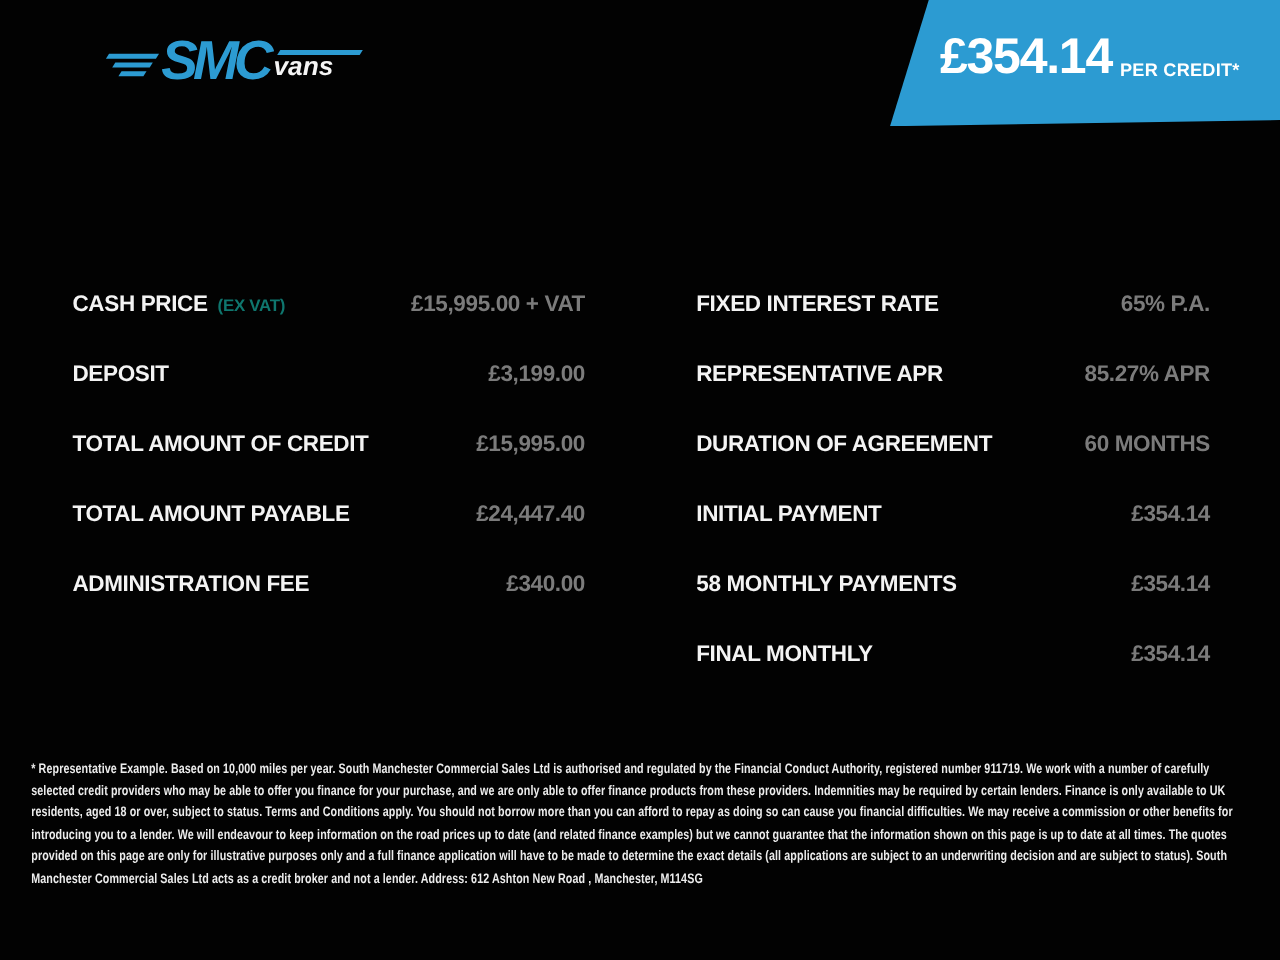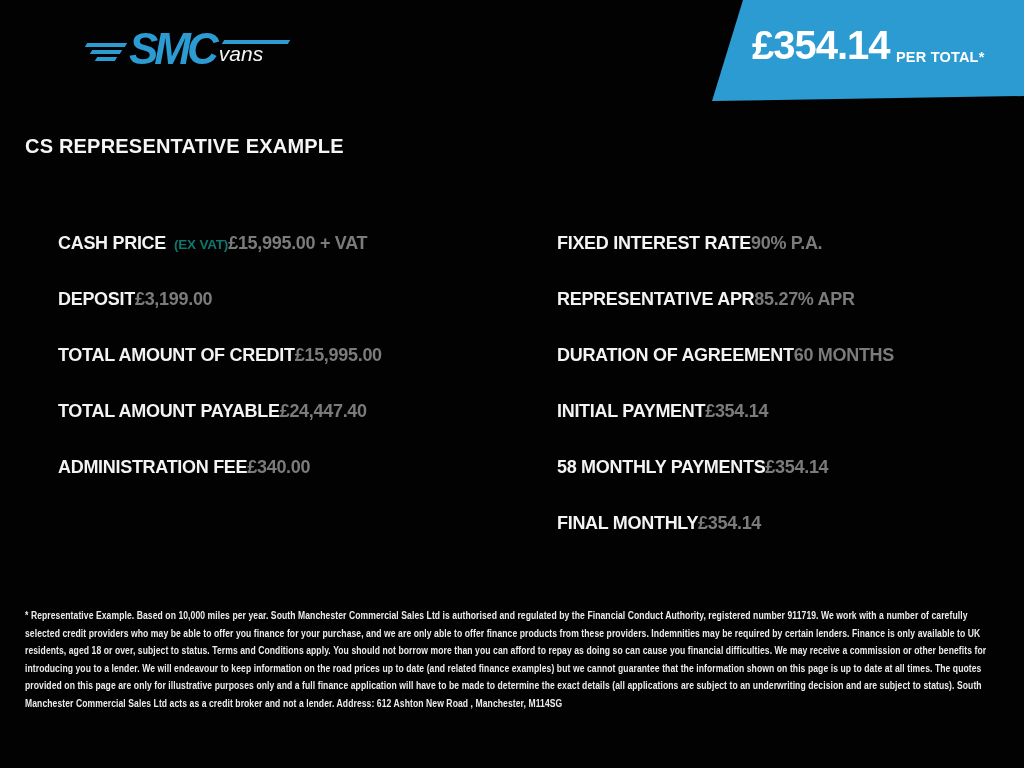--- a/index.html
+++ b/index.html
@@ -17,21 +17,21 @@
   .speed-lines i{display:block;height:4px;background:var(--accent);transform:skewX(-32deg);}
   .speed-lines i:nth-child(1){width:40px;}
   .speed-lines i:nth-child(2){width:30px;margin-right:5px;}
   .speed-lines i:nth-child(3){width:20px;margin-right:10px;}
   .logo-smc{
     font-size:44px;line-height:34px;font-weight:bold;font-style:italic;
     color:var(--accent);letter-spacing:-4px;margin-bottom:0px;
   }
   .logo-right{display:flex;flex-direction:column;align-items:flex-start;margin-left:4px;margin-bottom:3px;}
   .logo-vans-bar{width:66px;height:4px;background:var(--accent);transform:skewX(-32deg);margin-bottom:1px;margin-left:4px;}
-  .logo-vans{font-size:21px;line-height:18px;font-weight:normal;font-style:italic;color:#f5f5f5;letter-spacing:0px;text-align:right;}
+  .logo-vans{font-size:21px;line-height:18px;font-weight:bold;font-style:italic;color:#f5f5f5;letter-spacing:0px;text-align:right;}
 
   
   .banner{
     position:absolute;left:712px;top:0;width:312px;height:101px;
     background:var(--accent);
     clip-path:polygon(31px 0, 100% 0, 100% 96px, 0 101px);
   }
   .banner-price{
     position:absolute;left:40px;top:25px;
     font-size:40px;line-height:1;font-weight:bold;color:#fff;letter-spacing:-1px;
@@ -44,21 +44,21 @@
   
   .heading{
     position:absolute;left:25px;top:135px;
     font-size:20px;font-weight:bold;color:#f5f5f5;letter-spacing:0.2px;
   }
 
   
   .fcol{position:absolute;top:215px;}
   .fcol-left{left:58px;width:410px;}
   .fcol-right{left:557px;width:411px;}
-  .frow{height:56px;display:flex;align-items:center;justify-content:flex-start;}
+  .frow{height:56px;display:flex;align-items:center;justify-content:space-between;}
   .frow-l{display:flex;align-items:baseline;white-space:nowrap;}
   .flabel{font-size:18px;font-weight:bold;color:#f3f3f3;letter-spacing:-0.3px;}
   .fnote{font-size:13.5px;font-weight:bold;color:#0f766e;margin-left:8px;letter-spacing:-0.2px;}
   .fvalue{font-size:18px;font-weight:bold;color:var(--gray);letter-spacing:-0.3px;white-space:nowrap;}
 
   
   .disclaimer{
     position:absolute;left:25px;top:607px;width:1240px;
     transform:scaleX(0.78);transform-origin:0 0;
     font-size:11px;font-weight:bold;color:#ececec;line-height:17.5px;
@@ -78,24 +78,23 @@
       </span>
     <span class="logo-smc">SMC</span>
     <span class="logo-right">
       <span class="logo-vans-bar"></span>
       <span class="logo-vans">vans</span>
     </span>
   </div>
 
   <div class="banner">
     <span class="banner-price">£354.14</span>
-    <span class="banner-period">PER TOTAL*</span>
+    <span class="banner-period">PER CREDIT*</span>
   </div>
 
-  <div class="heading">CS REPRESENTATIVE EXAMPLE</div>
 
   <div class="fcol fcol-left">
       <div class="frow">
         <span class="frow-l">
           <span class="flabel">CASH PRICE</span>
           <span class="fnote">(EX VAT)</span>
         </span>
         <span class="fvalue">£15,995.00 + VAT</span>
       </div>
       <div class="frow">
@@ -121,21 +120,21 @@
           <span class="flabel">ADMINISTRATION FEE</span>
         </span>
         <span class="fvalue">£340.00</span>
       </div>
     </div>
   <div class="fcol fcol-right">
       <div class="frow">
         <span class="frow-l">
           <span class="flabel">FIXED INTEREST RATE</span>
         </span>
-        <span class="fvalue">90% P.A.</span>
+        <span class="fvalue">65% P.A.</span>
       </div>
       <div class="frow">
         <span class="frow-l">
           <span class="flabel">REPRESENTATIVE APR</span>
         </span>
         <span class="fvalue">85.27% APR</span>
       </div>
       <div class="frow">
         <span class="frow-l">
           <span class="flabel">DURATION OF AGREEMENT</span>

